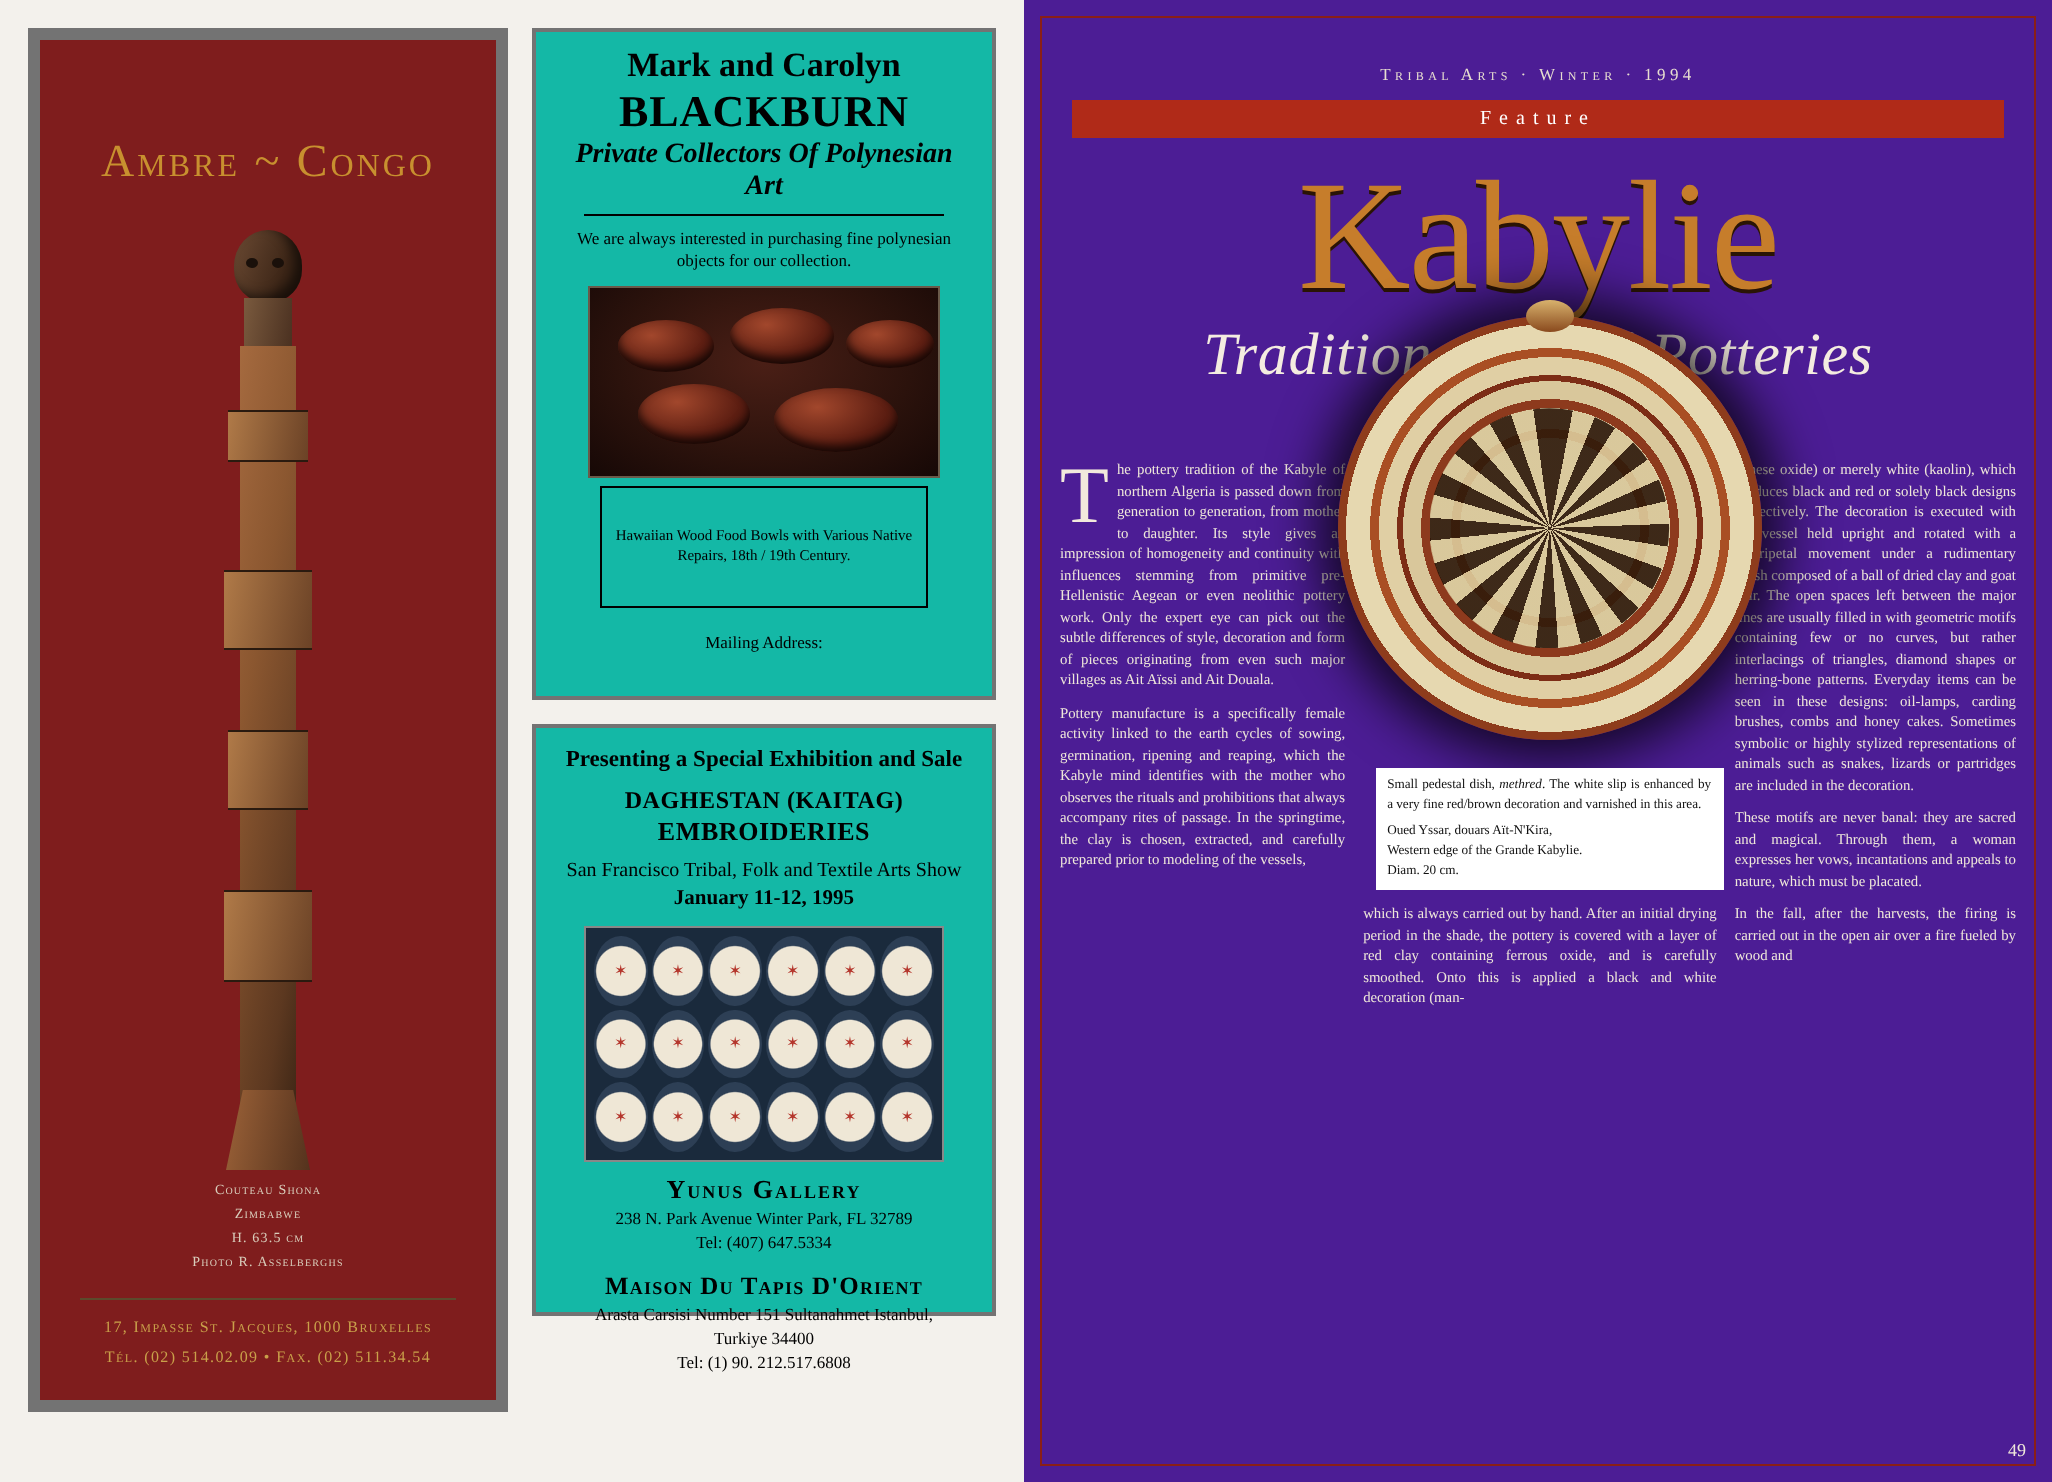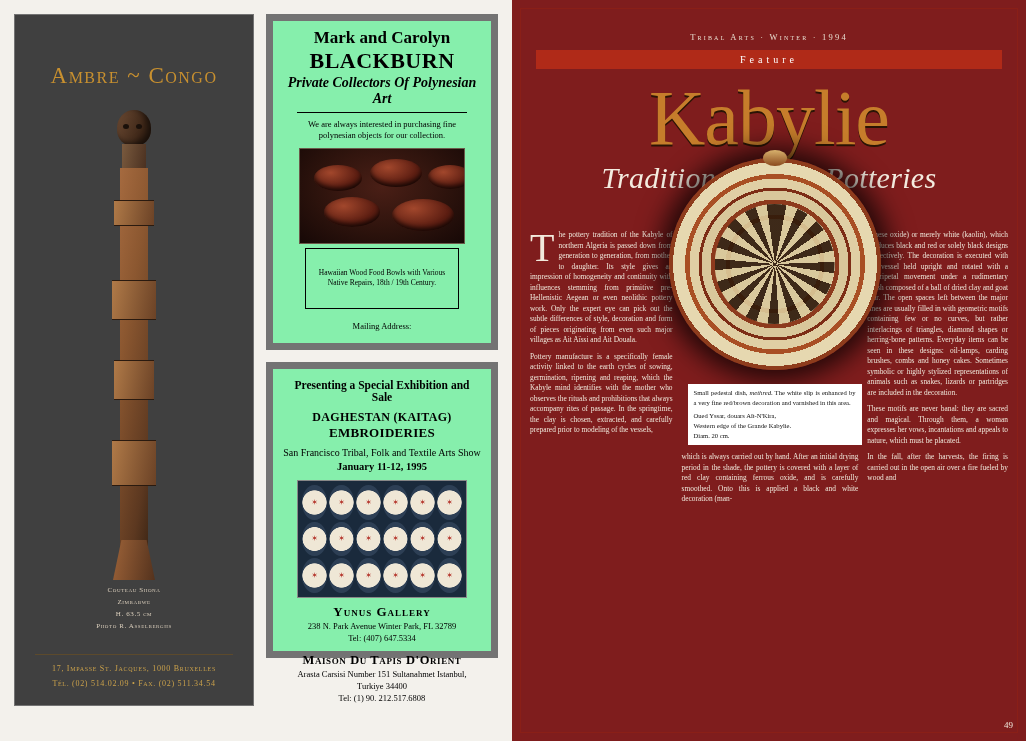--- a/index.html
+++ b/index.html
@@ -19,22 +19,22 @@
     background:#f3f1ec;
     padding:14px 12px 14px 14px;
     display:flex;
     gap:12px;
   }
 
   
   .ad-congo {
     position:relative;
     width:240px; height:692px;
-    background:#404040;
-    border:1px solid #737373;
+    background:#7f1d1d;
+    border:6px solid #737373;
     overflow:hidden;
   }
   .congo-title {
     position:absolute; top:48px; left:0; width:100%;
     text-align:center;
     color:#c8902f;
     font-family:"Liberation Serif", serif;
     font-size:23px;
     letter-spacing:1.5px;
     font-variant:small-caps;
@@ -95,22 +95,22 @@
     border-top:1px solid #5c4a2c;
     padding-top:7px;
     margin:0 0;
   }
   .congo-footer-wrap { position:absolute; left:20px; right:20px; bottom:14px; }
 
   
   .right-col { width:232px; display:flex; flex-direction:column; gap:12px; }
 
   .ad-box {
-    background:#86efac;
-    border:7px solid #737373;
+    background:#14b8a6;
+    border:2px solid #737373;
     padding:8px 10px;
     position:relative;
   }
   .ad-blackburn { height:336px; text-align:center; }
   .bb-l1 { font-size:17px; font-weight:bold; line-height:1.1; }
   .bb-l2 { font-size:22px; font-weight:bold; letter-spacing:.5px; line-height:1.15; }
   .bb-l3 { font-size:14px; font-style:italic; font-weight:bold; margin-top:2px; }
   .bb-rule { border-bottom:1px solid #000; margin:5px 14px 6px; }
   .bb-text { font-size:8.5px; line-height:1.35; margin:0 8px 6px; }
   .bb-photo {
@@ -160,21 +160,21 @@
     font-size:8px; color:#b4352b;
   }
   .yn-name { font-size:13px; font-weight:bold; letter-spacing:1px; margin-top:2px; font-variant:small-caps;}
   .yn-line { font-size:8.5px; line-height:1.45; }
   .yn-name2 { font-size:12.5px; font-weight:bold; letter-spacing:.6px; margin-top:8px; font-variant:small-caps;}
 
   
   .right-page {
     position:relative;
     width:514px; height:741px;
-    background:#7f1d1d;
+    background:#4c1d95;
     color:#efe7da;
     padding:10px 12px 0 12px;
   }
   .ra-border {
     position:absolute; left:8px; top:8px; right:8px; bottom:8px;
     border:1px solid #8a1f17;
     pointer-events:none;
   }
   .ra-runhead {
     position:relative; text-align:center;

